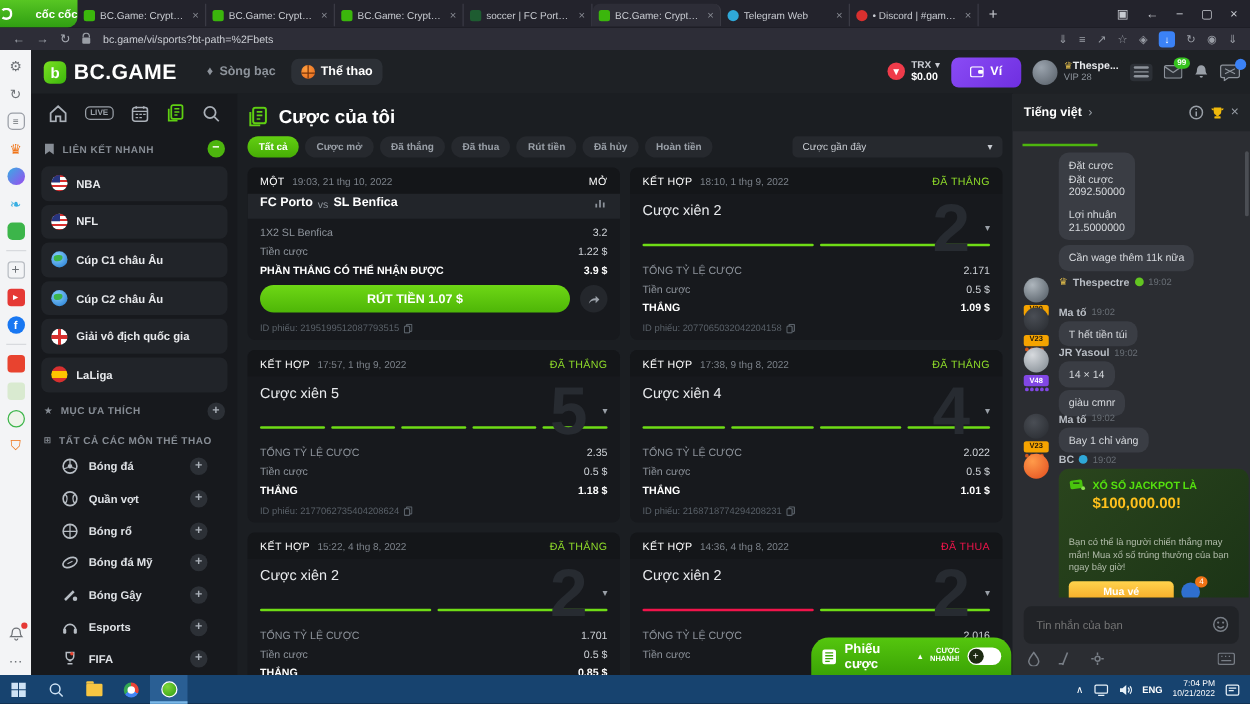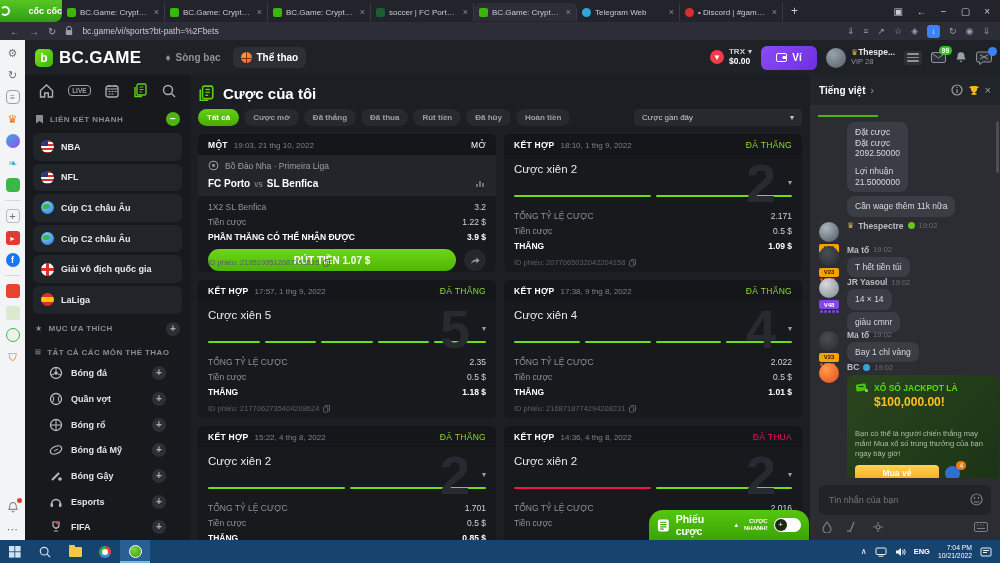--- a/index.html
+++ b/index.html
@@ -83,21 +83,21 @@
   
   .main{flex:1;min-width:0;position:relative;overflow:hidden;background:#1b1e22;}
   .maintitle{display:flex;align-items:center;gap:8px;padding:10px 8px 7px;color:#fff;font-size:15px;font-weight:bold;}
   .filters{display:flex;align-items:center;gap:5px;padding:0 8px 8px;}
   .pill{height:17px;padding:0 9px;border-radius:9px;background:#26292e;color:#9aa0a8;font-size:8px;font-weight:bold;display:flex;align-items:center;white-space:nowrap;}
   .pill.active{background:linear-gradient(180deg,#63cf12,#46ad05);color:#fff;}
   .sortsel{margin-left:auto;width:168px;height:17px;background:#26292e;border-radius:4px;color:#c8ccd2;font-size:8px;display:flex;align-items:center;justify-content:space-between;padding:0 8px;}
   .grid{display:grid;grid-template-columns:1fr 1fr;gap:8px;padding:0 8px;}
   .card{background:#17191d;border-radius:6px;height:138px;position:relative;overflow:hidden;}
   .chead{display:flex;align-items:center;padding:6px 10px 5px;background:#141619;}
-  .ctype{color:#fff;font-weight:bold;font-size:8.5px;letter-spacing:.3px;}
+  .ctype{color:#fff;font-weight:normal;font-size:8.5px;letter-spacing:.3px;}
   .ctime{color:#7c828a;font-size:8px;margin-left:6px;}
   .cstatus{margin-left:auto;font-size:8.5px;font-weight:normal;letter-spacing:.3px;}
   .st-open{color:#fff;} .st-won{color:#8fdc2a;} .st-lost{color:#f1144b;}
   .leaguerow{display:flex;align-items:center;gap:6px;background:#22252a;padding:5px 10px;color:#9aa0a8;font-size:8.5px;}
   .matchrow{display:flex;align-items:center;background:#22252a;padding:2px 10px 7px;color:#fff;font-size:10px;font-weight:bold;}
   .matchrow .vs{color:#8d939b;font-weight:normal;font-size:8.5px;margin:0 4px;}
   .crow{display:flex;justify-content:space-between;padding:3px 10px 2px;color:#8d939b;font-size:8.5px;}
   .crow .val{color:#cfd3d8;}
   .crow.bold{color:#fff;font-weight:bold;}
   .crow.bold .val{color:#fff;}
@@ -500,27 +500,20 @@
         </div>
 
         <div class="grid">
 
           <div class="card">
             <div class="chead">
                 <span class="ctype">MỘT</span>
                 <span class="ctime">19:03, 21 thg 10, 2022</span>
                 <span class="cstatus st-open">MỞ</span>
               </div>
-            <div class="leaguerow">
-              <svg width="11" height="11" viewBox="0 0 14 14">
-                  <circle cx="7" cy="7" r="5.5" fill="none" stroke="#9aa0a8" stroke-width="1.3"></circle>
-                  <circle cx="7" cy="7" r="1.8" fill="#9aa0a8"></circle>
-                </svg>
-              <span>Bồ Đào Nha · Primeira Liga</span>
-            </div>
             <div class="matchrow">
               <span>FC Porto</span>
                 <span class="vs">vs</span>
                 <span>SL Benfica</span>
               <svg style="margin-left:auto" width="10" height="9" viewBox="0 0 10 9">
                   <path d="M1 8V5M4 8V2M7 8V4" stroke="#8d939b" stroke-width="1.4"></path>
                 </svg>
             </div>
             <div class="crow" style="margin-top:3px">
                 <span>1X2 SL Benfica</span>

